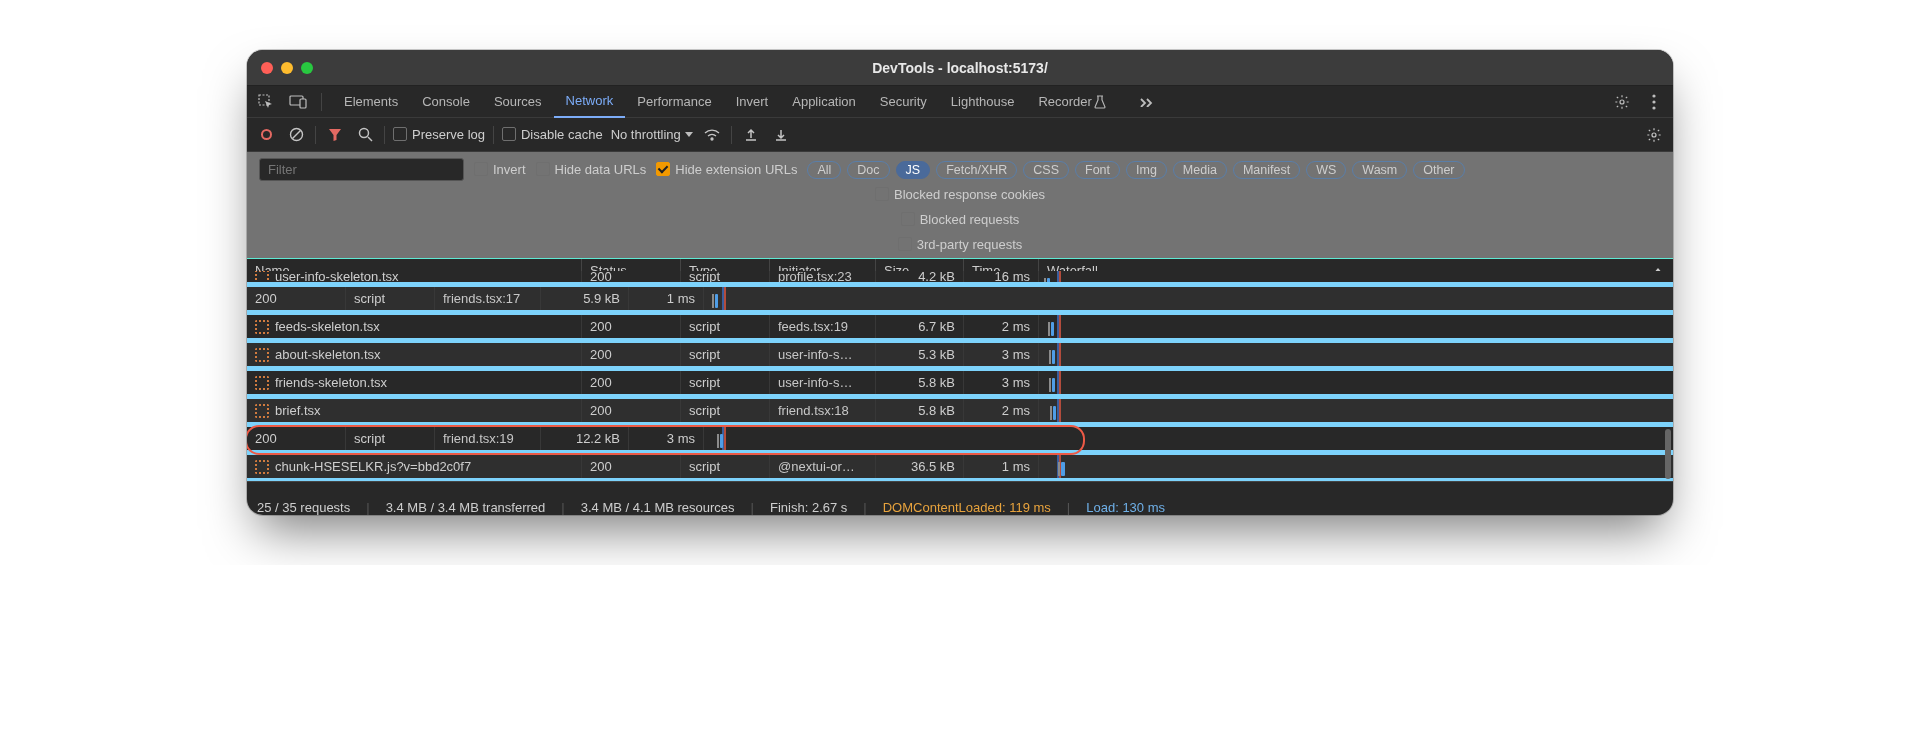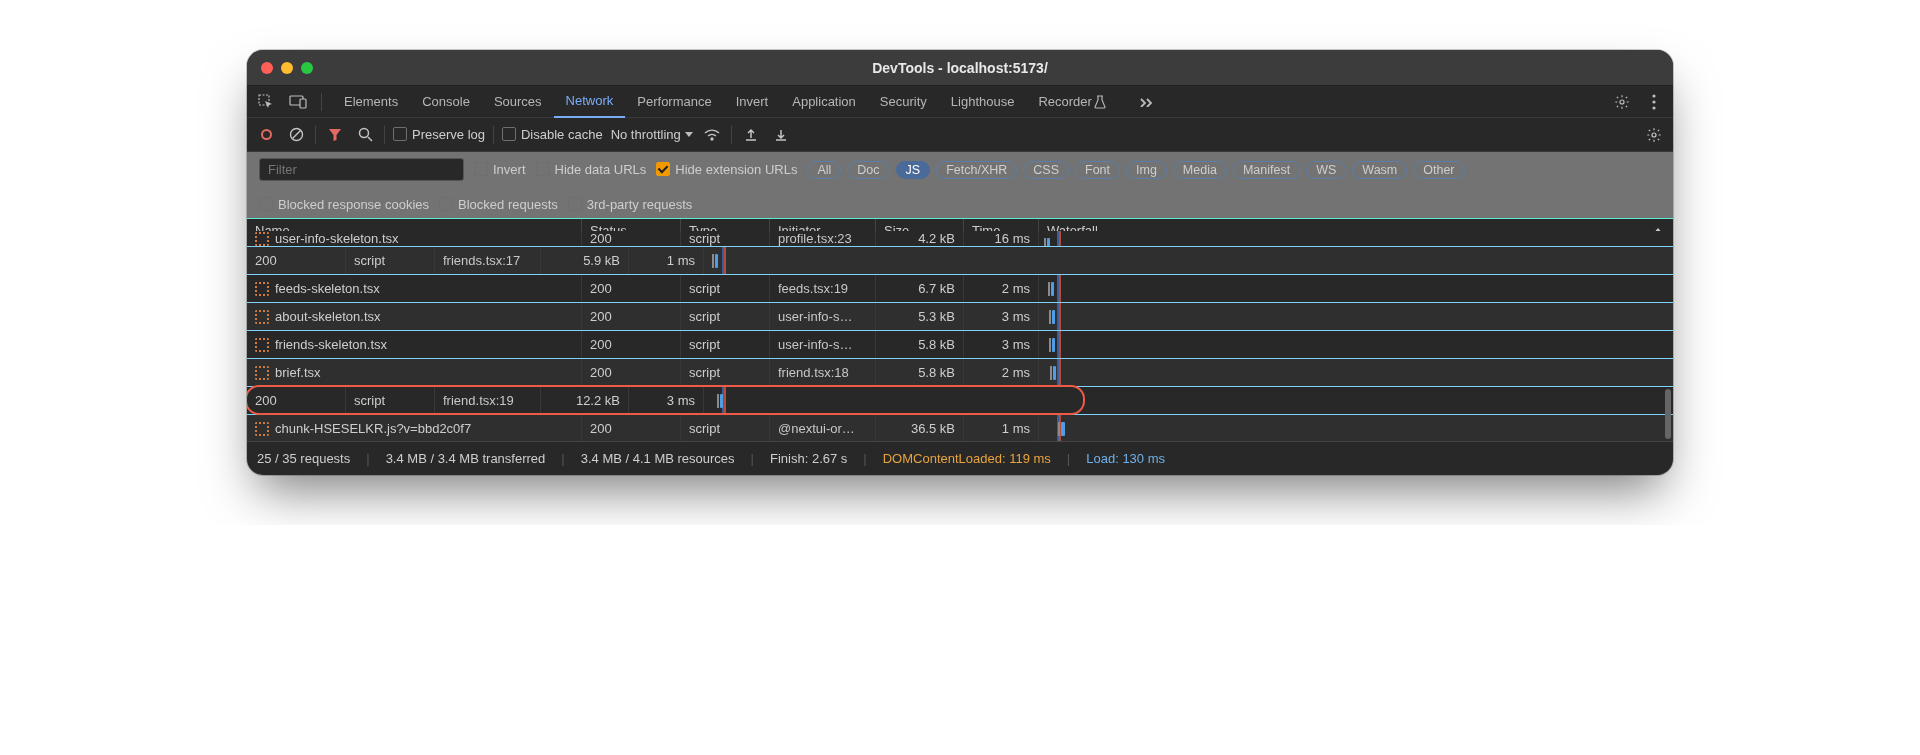--- a/index.html
+++ b/index.html
@@ -142,21 +142,21 @@
     border-top: 5px solid #bdbdbd;
   }
   .filterbar {
     background: #737373;
     border-bottom: 1px solid #5eead4;
     padding: 6px 12px;
   }
   .frow {
     display: flex; align-items: center; gap: 10px; flex-wrap: wrap;
   }
-  .frow + .frow { margin-top: 16px; }
+  .frow + .frow { margin-top: 6px; flex-direction: column; }
   .filter-input {
     background: #282828;
     border: 1px solid #555;
     border-radius: 3px;
     color: #9a9a9a;
     padding: 3px 8px;
     width: 205px;
     font-size: 13px;
   }
   .pill {
@@ -191,21 +191,21 @@
     border-right: 1px solid #444;
   }
   .nrows {
     position: relative;
   }
   .nrow {
     display: flex;
     height: 28px;
     align-items: center;
     font-size: 13px;
-    border-bottom: 1px solid #7dd3fc;
+    border-bottom: 5px solid #7dd3fc;
     position: relative;
   }
   .nrow:nth-child(odd) { background: #282828; }
   .nrow:nth-child(even) { background: #2f2f2f; }
   .td {
     padding: 0 8px;
     overflow: hidden;
     text-overflow: ellipsis;
     white-space: nowrap;
     border-right: 1px solid #383838;
@@ -271,21 +271,21 @@
     content:'';
     position:absolute;
     left:-3px;
     top:0;
     bottom:0;
     width:2px;
     background:#8b8b8b;
   }
   .summary {
     display: flex;
-    align-items: center;
+    align-items: flex-end;
     height: 34px;
     border-top: 1px solid #444;
     padding: 0 10px;
     gap: 16px;
     font-size: 13px;
     color: #cecece;
   }
   .ssep { color: #555; }
   .dcl { color: #e8a33d; }
   .load { color: #6fb0e8; }

